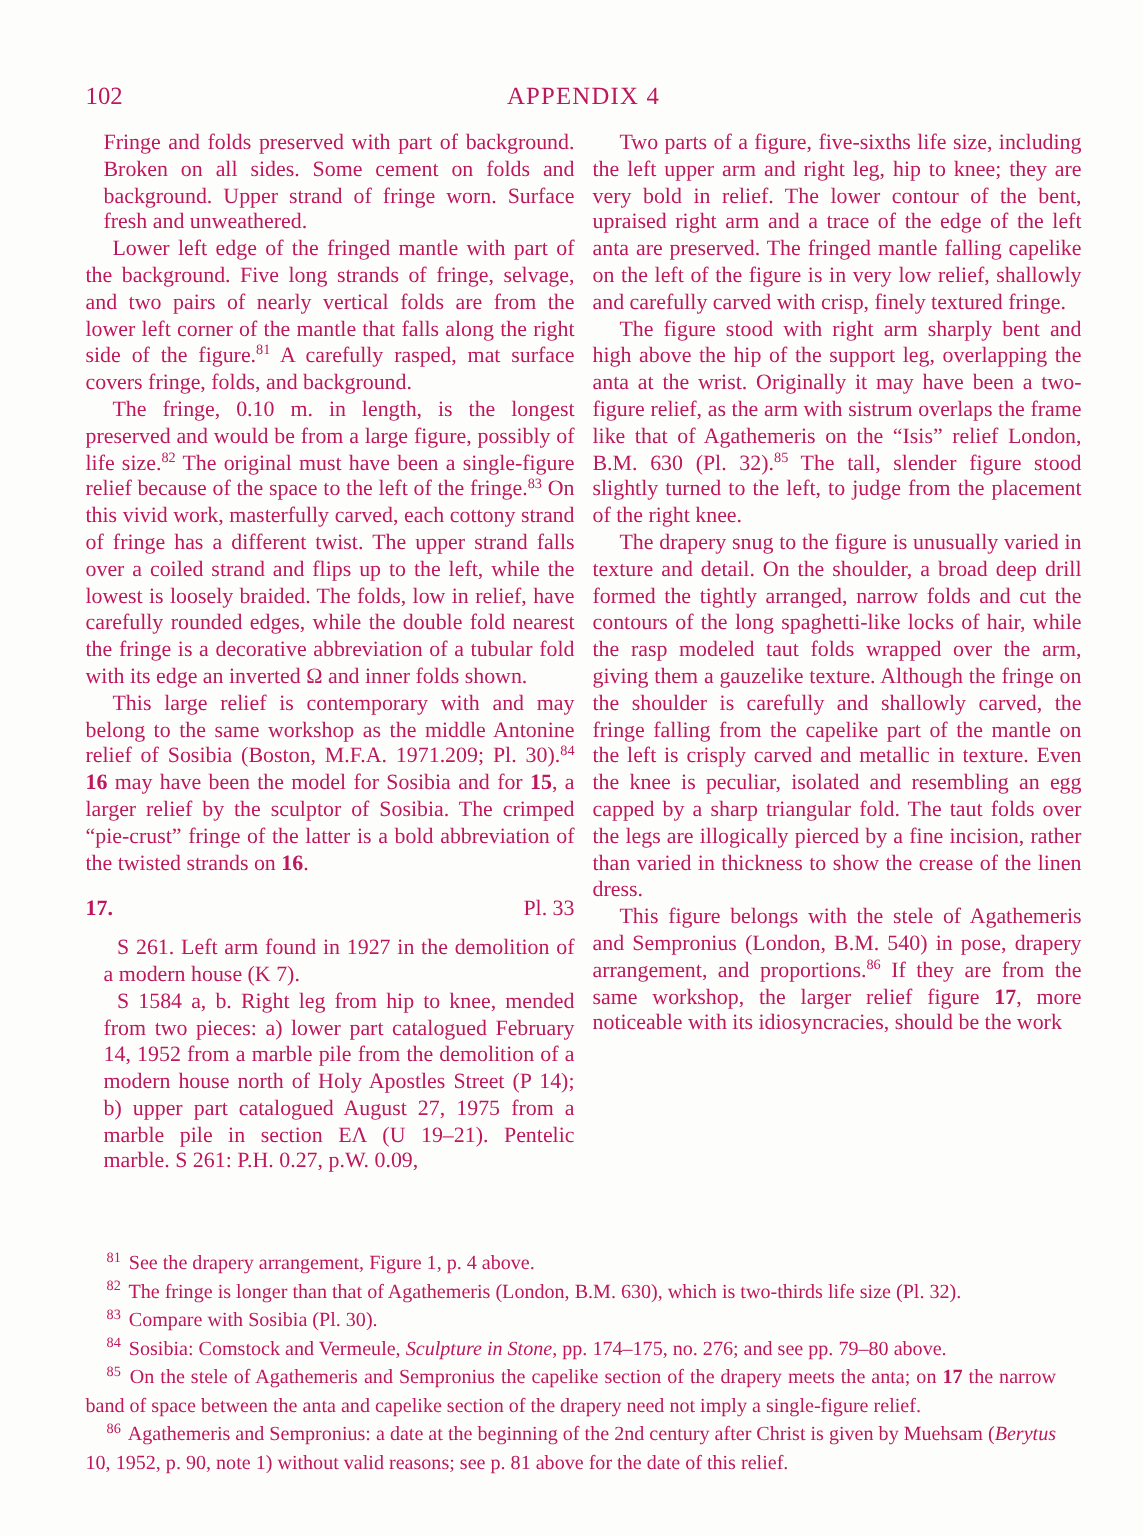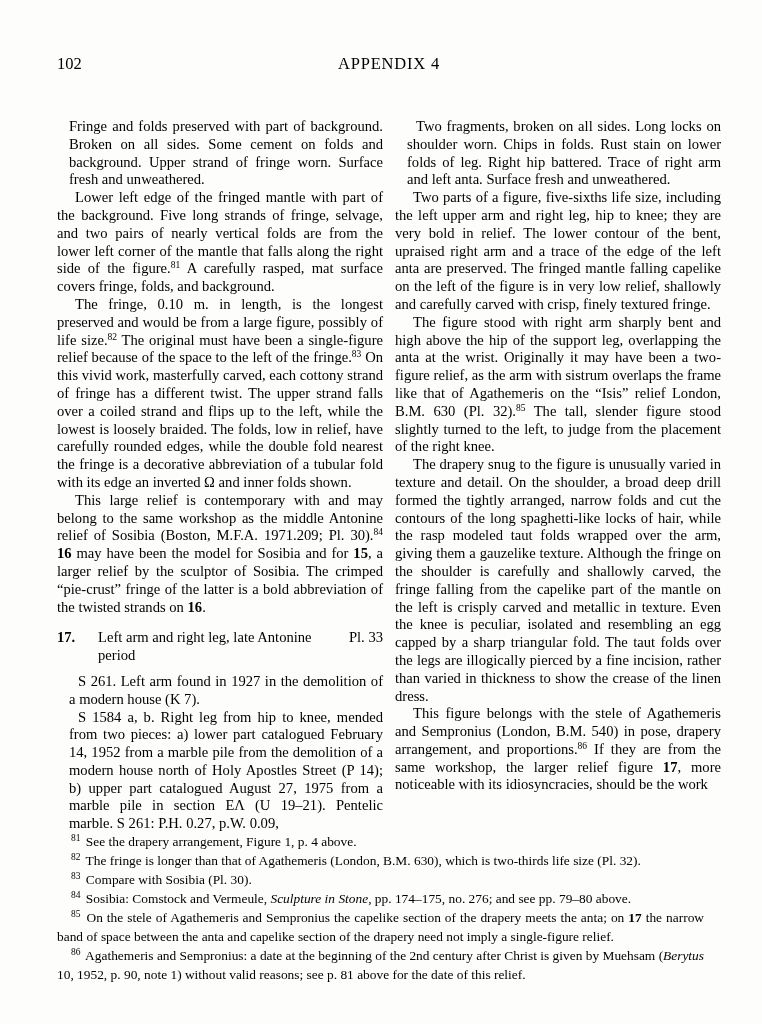--- a/index.html
+++ b/index.html
@@ -1,20 +1,20 @@
 <!DOCTYPE html>
 <html lang="en"><head>
 <meta charset="utf-8">
 <style>
   html,body{margin:0;padding:0;background:#e8e8e8;}
   .page{
     position:relative;
     width:762px;height:1024px;
     background:#fdfdfb;
-    color:#000000;
+    color:#be185d;
     font-family:"Liberation Serif","DejaVu Serif",serif;
     box-sizing:border-box;
     padding:0 41px 0 57px;
     overflow:hidden;
   }
   .running-head{
     position:relative;
     padding-top:54px;
     height:21px;
     font-size:16.5px;
@@ -27,21 +27,21 @@
   .columns{
     display:flex;
     gap:12px;
     margin-top:12px;
     height:746px;
     overflow:hidden;
     font-size:14.6px;
     line-height:17.8px;
     text-align:justify;
   }
-  .col{width:326px;flex:none;margin-top:31px;}
+  .col{width:326px;flex:none;}
   p{margin:0;padding:0;}
   .para{text-indent:18px;}
   .desc{margin-left:12px;text-indent:9px;}
   .desc.cont{text-indent:0;}
   sup{
     font-size:9.5px;
     line-height:0;
     vertical-align:baseline;
     position:relative;
     top:-5px;
@@ -79,30 +79,28 @@
   <div class="columns">
 
     <div class="col">
       <p class="desc cont"><span>Fringe and folds preserved with part of background. Broken on all sides. Some cement on folds and background. Upper strand of fringe worn. Surface fresh and unweathered.</span></p>
       <p class="para"><span>Lower left edge of the fringed mantle with part of the background. Five long strands of fringe, selvage, and two pairs of nearly vertical folds are from the lower left corner of the mantle that falls along the right side of the figure.</span><sup>81</sup><span> A carefully rasped, mat surface covers fringe, folds, and background.</span></p>
       <p class="para"><span>The fringe, 0.10 m. in length, is the longest preserved and would be from a large figure, possibly of life size.</span><sup>82</sup><span> The original must have been a single-figure relief because of the space to the left of the fringe.</span><sup>83</sup><span> On this vivid work, masterfully carved, each cottony strand of fringe has a different twist. The upper strand falls over a coiled strand and flips up to the left, while the lowest is loosely braided. The folds, low in relief, have carefully rounded edges, while the double fold nearest the fringe is a decorative abbreviation of a tubular fold with its edge an inverted Ω and inner folds shown.</span></p>
       <p class="para"><span>This large relief is contemporary with and may belong to the same workshop as the middle Antonine relief of Sosibia (Boston, M.F.A. 1971.209; Pl. 30).</span><sup>84</sup><span> </span><b>16</b><span> may have been the model for Sosibia and for </span><b>15</b><span>, a larger relief by the sculptor of Sosibia. The crimped “pie-crust” fringe of the latter is a bold abbreviation of the twisted strands on </span><b>16</b><span>.</span></p>
 
       <div class="entry-head">
         <span class="entry-num">17.</span>
-        <span class="entry-title">Left arm and right leg, late Antonine period</span>
         <span class="entry-plate">Pl. 33</span>
       </div>
 
       <p class="desc"><span>S 261. Left arm found in 1927 in the demolition of a modern house (K 7).</span></p>
       <p class="desc"><span>S 1584 a, b. Right leg from hip to knee, mended from two pieces: a) lower part catalogued February 14, 1952 from a marble pile from the demolition of a modern house north of Holy Apostles Street (P 14); b) upper part catalogued August 27, 1975 from a marble pile in section ΕΛ (U 19–21). Pentelic marble. S 261: P.H. 0.27, p.W. 0.09,</span></p>
     </div>
 
     <div class="col">
-      <p class="desc"><span>Two fragments, broken on all sides. Long locks on shoulder worn. Chips in folds. Rust stain on lower folds of leg. Right hip battered. Trace of right arm and left anta. Surface fresh and unweathered.</span></p>
       <p class="para"><span>Two parts of a figure, five-sixths life size, including the left upper arm and right leg, hip to knee; they are very bold in relief. The lower contour of the bent, upraised right arm and a trace of the edge of the left anta are preserved. The fringed mantle falling capelike on the left of the figure is in very low relief, shallowly and carefully carved with crisp, finely textured fringe.</span></p>
       <p class="para"><span>The figure stood with right arm sharply bent and high above the hip of the support leg, overlapping the anta at the wrist. Originally it may have been a two-figure relief, as the arm with sistrum overlaps the frame like that of Agathemeris on the “Isis” relief London, B.M. 630 (Pl. 32).</span><sup>85</sup><span> The tall, slender figure stood slightly turned to the left, to judge from the placement of the right knee.</span></p>
       <p class="para"><span>The drapery snug to the figure is unusually varied in texture and detail. On the shoulder, a broad deep drill formed the tightly arranged, narrow folds and cut the contours of the long spaghetti-like locks of hair, while the rasp modeled taut folds wrapped over the arm, giving them a gauzelike texture. Although the fringe on the shoulder is carefully and shallowly carved, the fringe falling from the capelike part of the mantle on the left is crisply carved and metallic in texture. Even the knee is peculiar, isolated and resembling an egg capped by a sharp triangular fold. The taut folds over the legs are illogically pierced by a fine incision, rather than varied in thickness to show the crease of the linen dress.</span></p>
       <p class="para"><span>This figure belongs with the stele of Agathemeris and Sempronius (London, B.M. 540) in pose, drapery arrangement, and proportions.</span><sup>86</sup><span> If they are from the same workshop, the larger relief figure </span><b>17</b><span>, more noticeable with its idiosyncracies, should be the work</span></p>
     </div>
 
   </div>
 
   <div class="footnotes">
     <p class="footnote"><sup class="fn-num">81</sup><span class="fn-text"><span> See the drapery arrangement, Figure 1, p. 4 above.</span></span></p>

